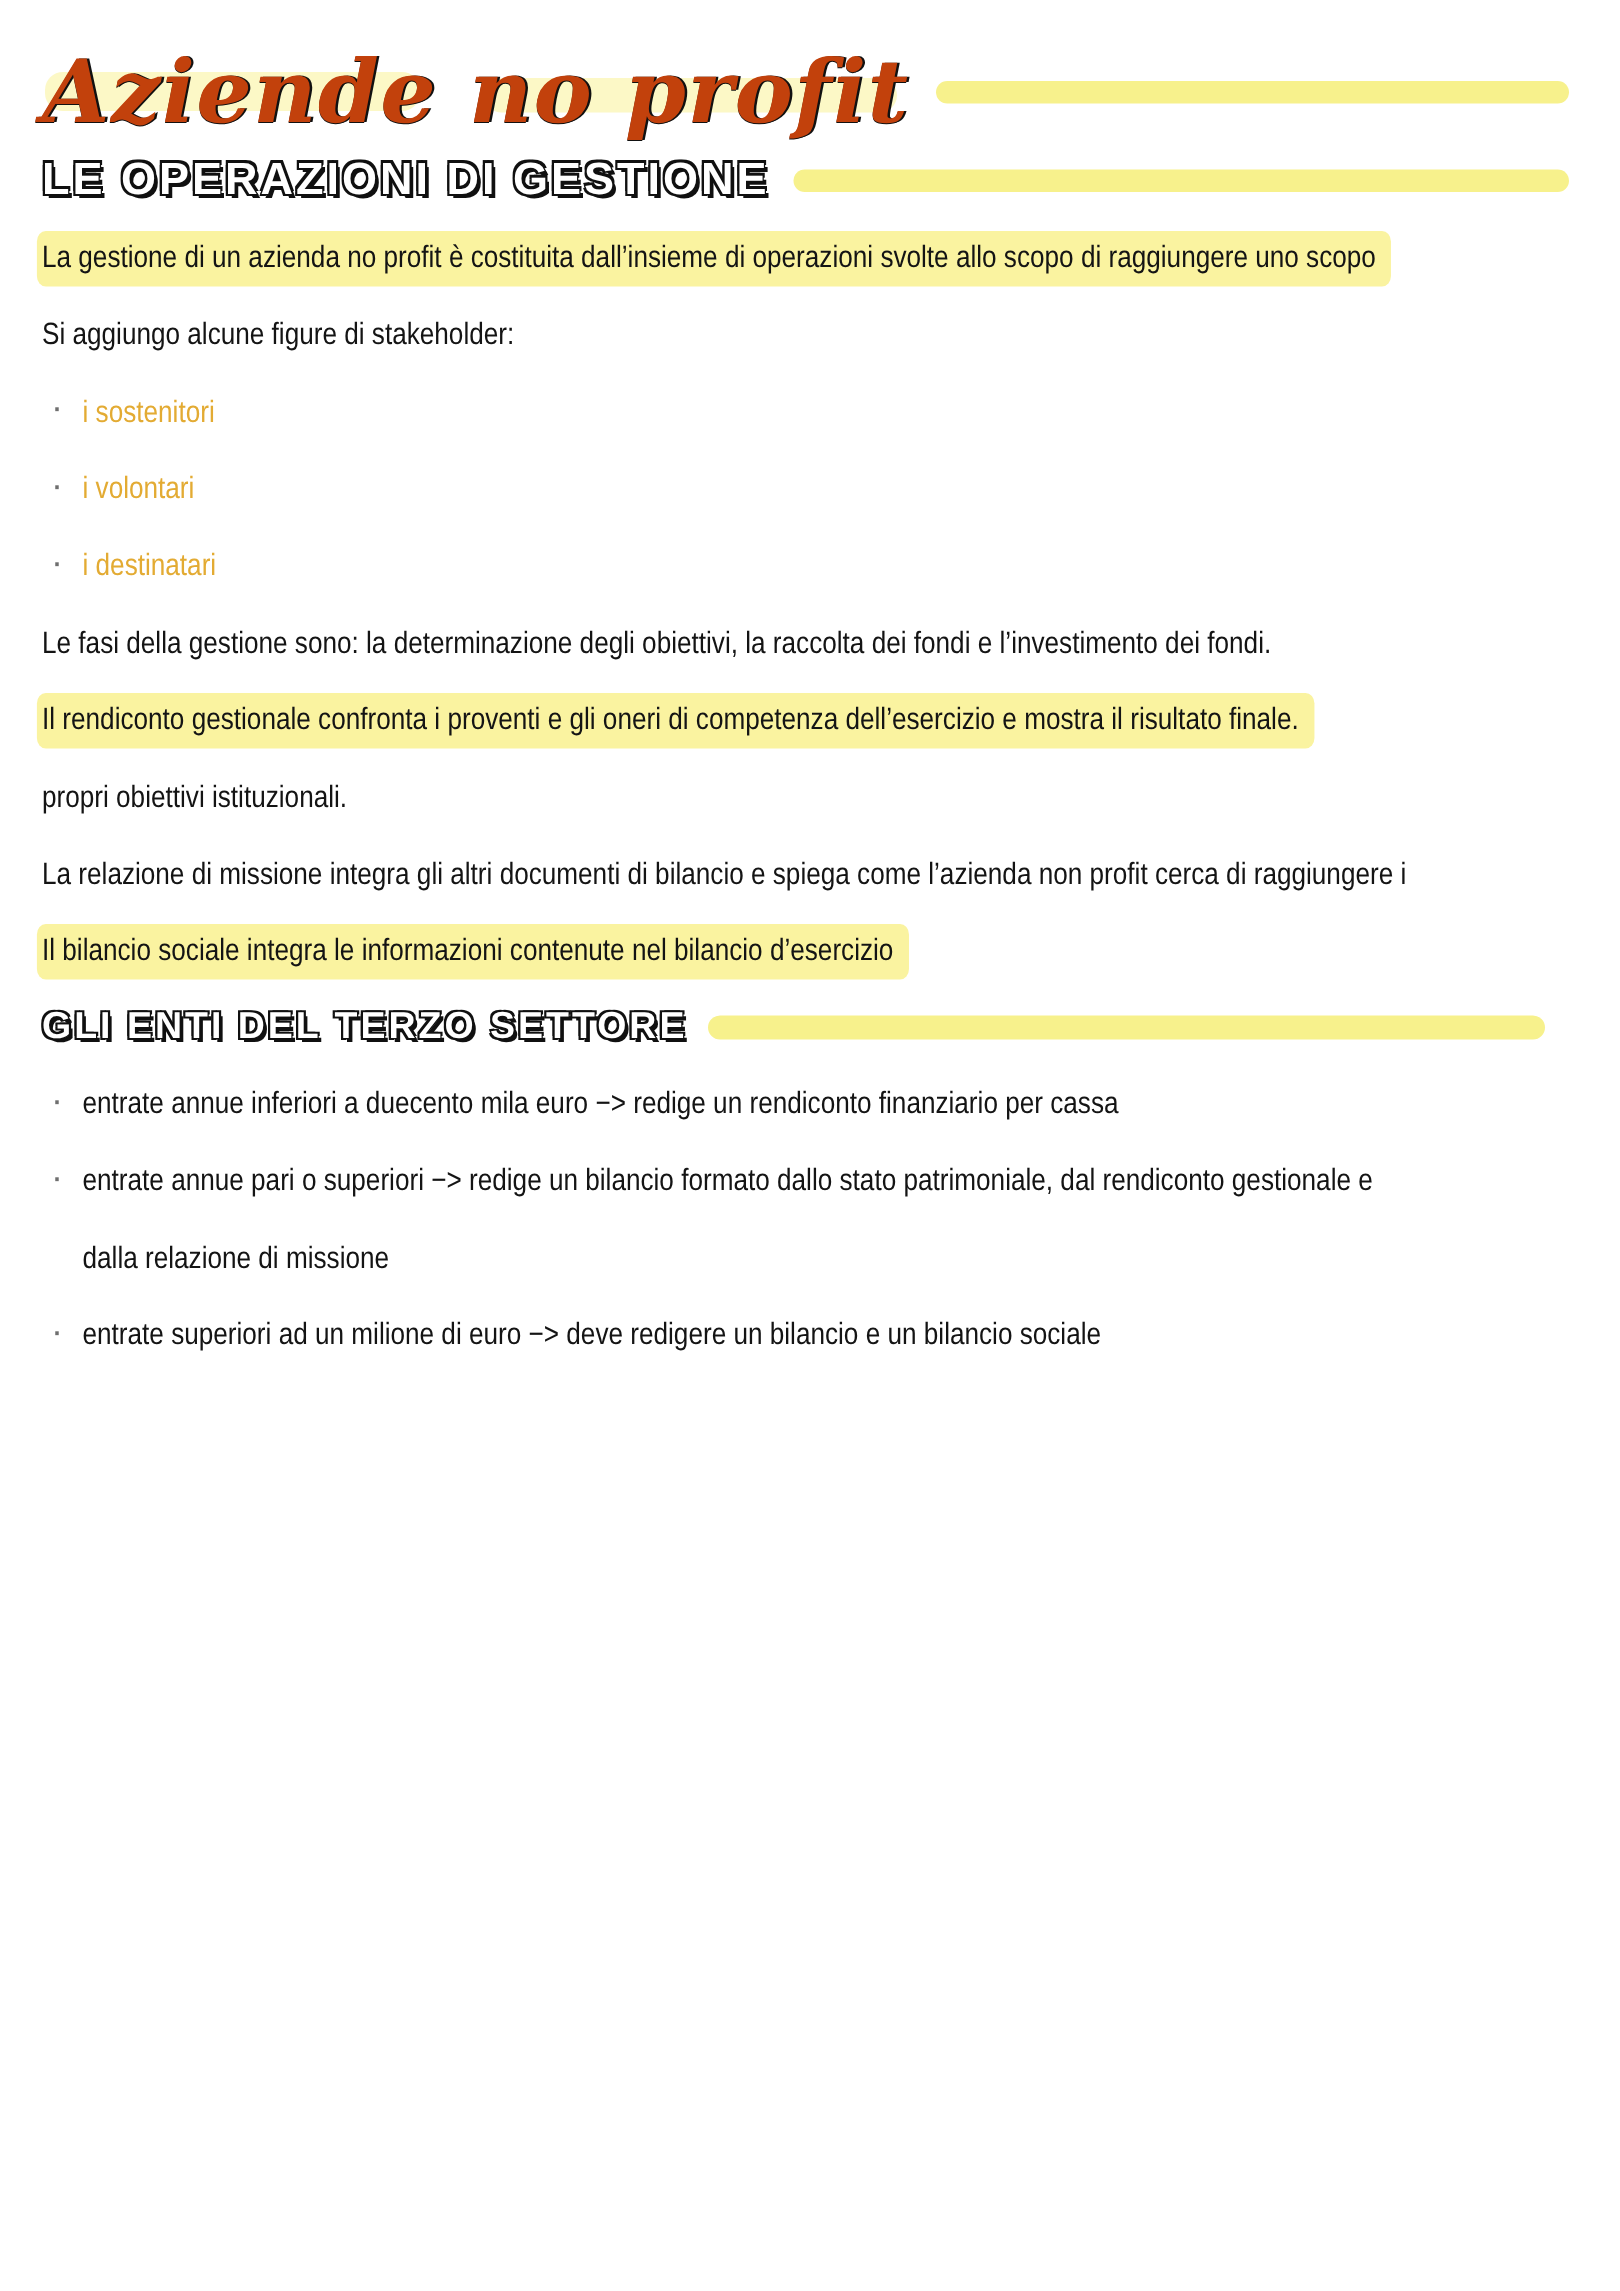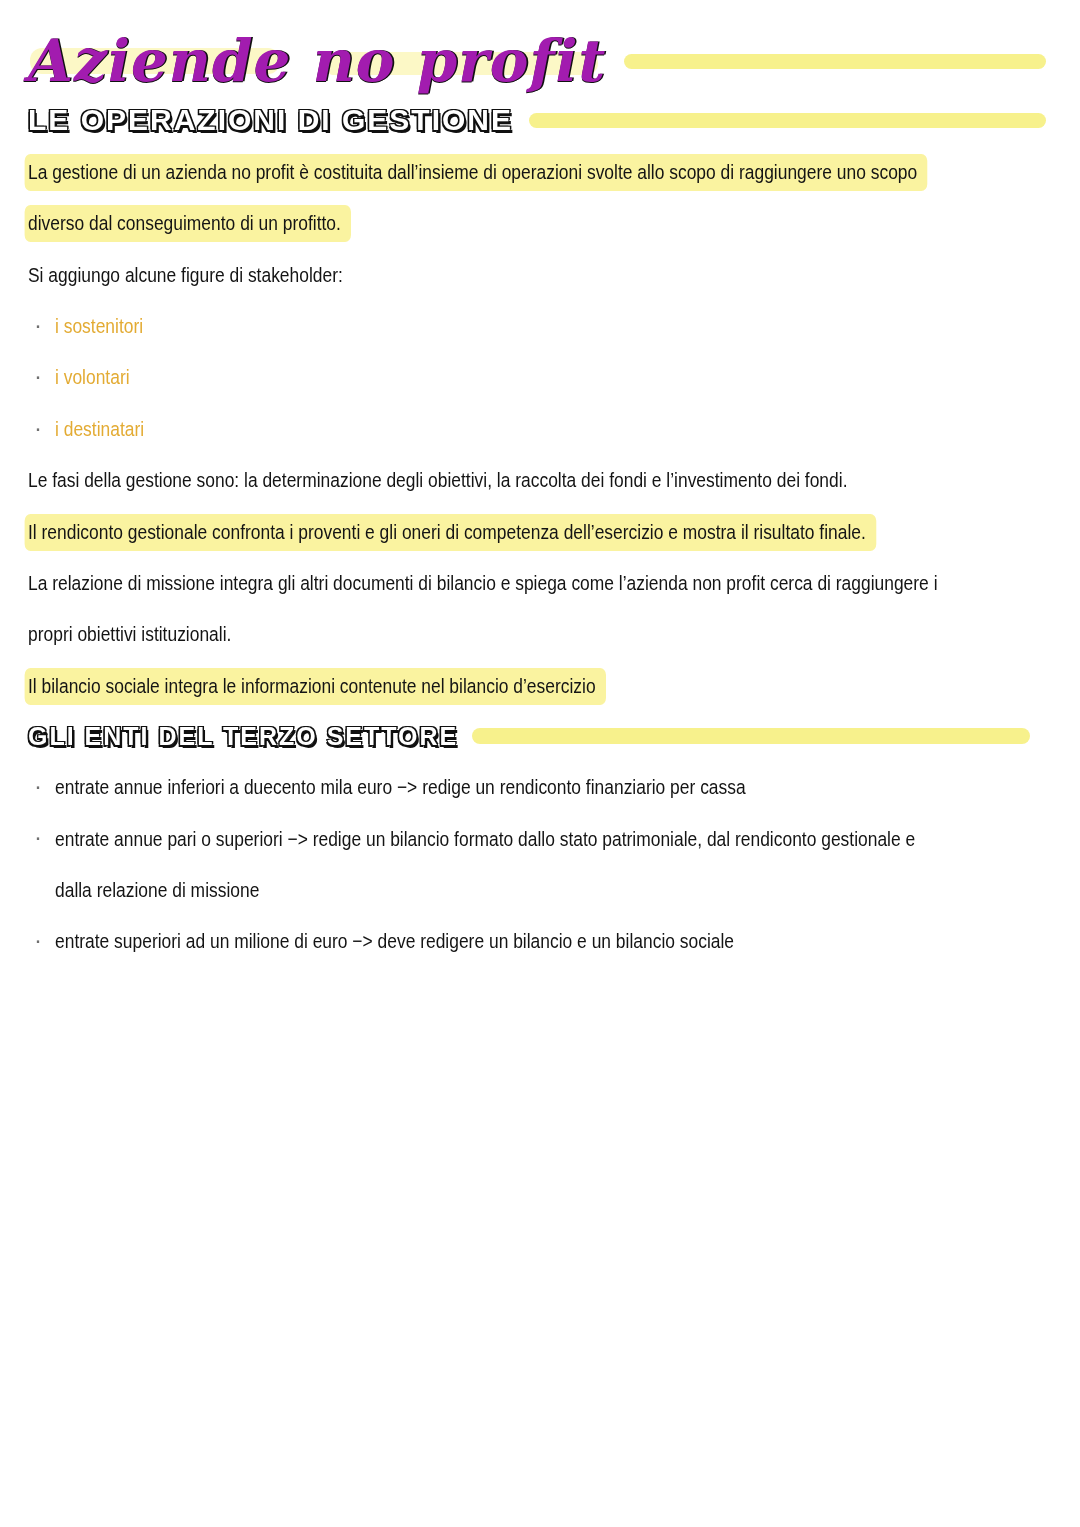--- a/index.html
+++ b/index.html
@@ -6,21 +6,21 @@
   html,body { width:1080px; height:1527px; background:#ffffff; overflow:hidden; }
   body { font-family:"Liberation Sans","DejaVu Sans",sans-serif; color:#141414; }
 
   .page { position:relative; width:1080px; height:1527px; padding:18px 34px 0 28px; background:#fff; }
 
   
   .title-row { position:relative; display:flex; align-items:center; gap:18px; height:86px; }
   .title {
     position:relative; z-index:1; white-space:nowrap;
     font-family:"DejaVu Serif","Liberation Serif",serif;
-    font-style:italic; font-weight:700; font-size:58px; letter-spacing:1px; color:#a21caf;
+    font-style:italic; font-weight:700; font-size:58px; letter-spacing:1px; color:#c2410c;
     text-shadow:1.6px 0 0 #111, 0 1.2px 0 #111;
   }
   .patch { position:absolute; background:#F9F28E; opacity:.5; border-radius:12px; z-index:0; }
   .patch.p1 { left:2px;  top:30px; width:250px; height:26px; }
   .patch.p2 { left:295px; top:34px; width:275px; height:23px; }
 
   .bar { flex:1; height:15px; border-radius:8px; background:#F7F18C; }
 
   
   .outline {
@@ -60,23 +60,20 @@
   <div class="sub-row">
     <h2 class="outline">LE OPERAZIONI DI GESTIONE</h2>
     <div class="bar"></div>
   </div>
 
   <main>
     <div class="line">
         <span class="txt"><span class="hl">La gestione di un azienda no profit è costituita dall’insieme di operazioni svolte allo scopo di raggiungere uno scopo</span></span>
       </div>
     <div class="line">
-        <span class="txt"><span class="hl">diverso dal conseguimento di un profitto.</span></span>
-      </div>
-    <div class="line">
         <span class="txt">Si aggiungo alcune figure di stakeholder:</span>
       </div>
 
     <div class="line bullet">
       <span class="dot">·</span>
       <span class="txt"><span class="gold">i sostenitori</span></span>
     </div>
     <div class="line bullet">
       <span class="dot">·</span>
       <span class="txt"><span class="gold">i volontari</span></span>
@@ -86,24 +83,24 @@
       <span class="txt"><span class="gold">i destinatari</span></span>
     </div>
 
     <div class="line">
         <span class="txt">Le fasi della gestione sono: la determinazione degli obiettivi, la raccolta dei fondi e l’investimento dei fondi.</span>
       </div>
     <div class="line">
         <span class="txt"><span class="hl">Il rendiconto gestionale confronta i proventi e gli oneri di competenza dell’esercizio e mostra il risultato finale.</span></span>
       </div>
     <div class="line">
-        <span class="txt">La relazione di missione integra gli altri documenti di bilancio e spiega come l’azienda non profit cerca di raggiungere i</span>
+        <span class="txt">propri obiettivi istituzionali.</span>
       </div>
     <div class="line">
-        <span class="txt">propri obiettivi istituzionali.</span>
+        <span class="txt">La relazione di missione integra gli altri documenti di bilancio e spiega come l’azienda non profit cerca di raggiungere i</span>
       </div>
     <div class="line">
         <span class="txt"><span class="hl">Il bilancio sociale integra le informazioni contenute nel bilancio d’esercizio</span></span>
       </div>
 
     <div class="h2-row">
       <h2 class="outline">GLI ENTI DEL TERZO SETTORE</h2>
       <div class="bar2"></div>
     </div>
 

